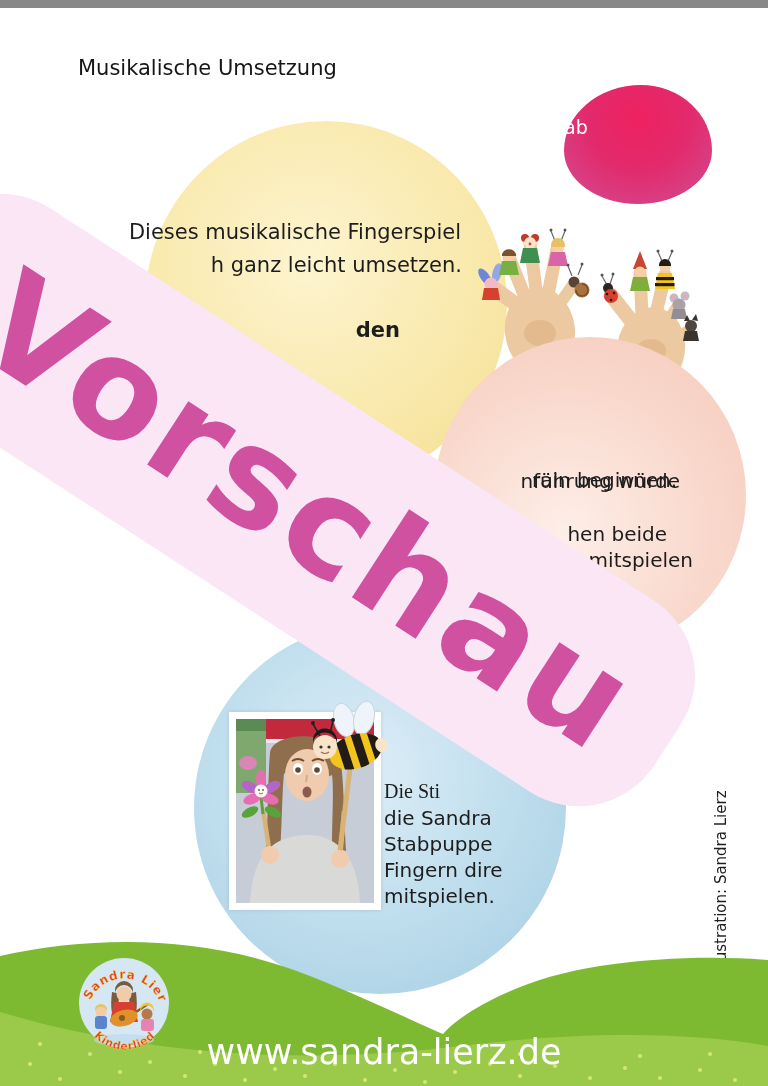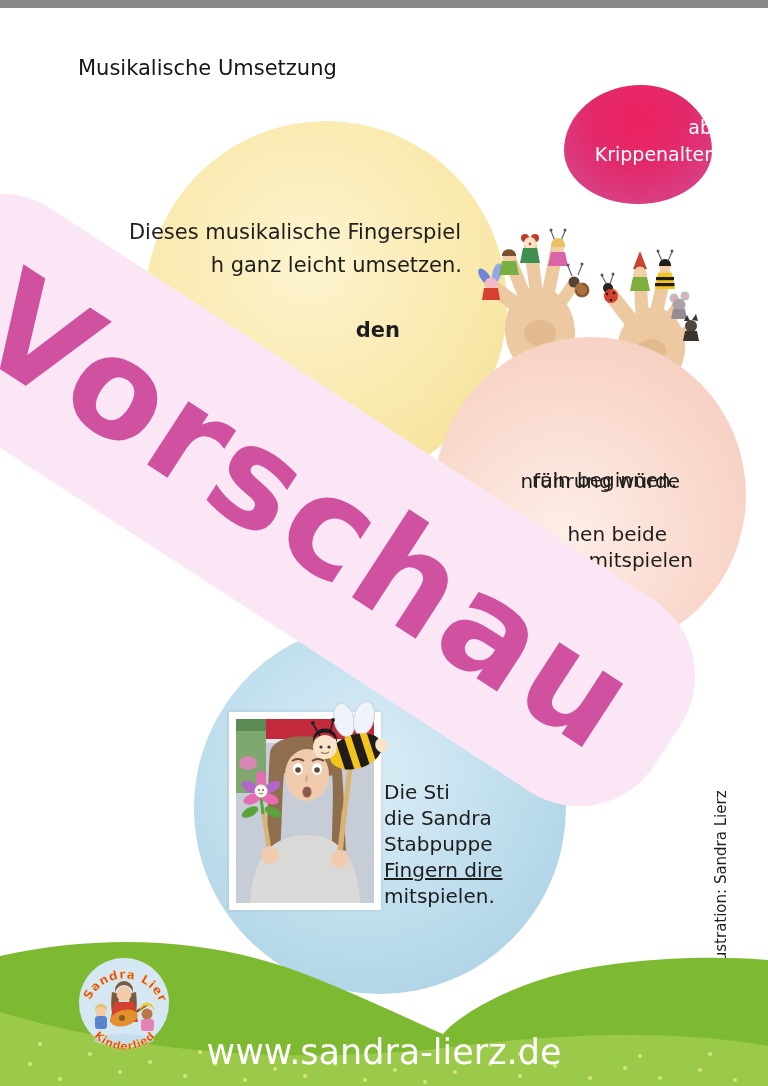--- a/index.html
+++ b/index.html
@@ -12,21 +12,21 @@
   .circle{position:absolute;border-radius:50%;z-index:1;}
   #circle-yellow{left:145px;top:113px;width:362px;height:366px;
     background:radial-gradient(circle at 45% 38%, #fdf4d0 0%, #f9e9ac 55%, #f4dd90 100%);}
   #circle-pink{left:434px;top:329px;width:312px;height:316px;z-index:3;
     background:radial-gradient(circle at 42% 62%, #fdeee8 0%, #f9d8cc 55%, #f4c8ba 100%);}
   #circle-blue{left:194px;top:614px;width:372px;height:372px;
     background:radial-gradient(circle at 45% 40%, #ddeef7 0%, #bcdcec 55%, #a3cde2 100%);}
   #age-badge{position:absolute;left:564px;top:77px;width:148px;height:119px;z-index:7;
     border-radius:52% 48% 50% 50% / 55% 55% 45% 45%;
     background:radial-gradient(circle at 50% 28%, #ee2160 0%, #e22a6c 45%, #d14e93 100%);
-    color:#fff;text-align:right;font-size:19px;line-height:27px;padding-top:29px;
+    color:#fff;text-align:left;font-size:19px;line-height:27px;padding-top:29px;
     box-sizing:border-box;}
   #preview-banner{position:absolute;left:-160px;top:378px;width:900px;height:228px;
     background:#fae6f4;border-radius:90px;transform:rotate(33deg);z-index:6;
     display:flex;align-items:center;justify-content:flex-end;padding-right:55px;
     box-sizing:border-box;}
   #preview-banner span{font-size:138px;font-weight:bold;color:#d0519f;letter-spacing:4px;}
   #page-title{position:absolute;left:78px;top:48px;font-size:21px;color:#161616;z-index:2;}
   #photo-frame{position:absolute;left:229px;top:704px;width:138px;height:184px;z-index:5;
     background:#fff;border:7px solid #ffffff;box-shadow:0 0 4px rgba(0,0,0,.12);}
   #bee-puppet{position:absolute;left:292px;top:690px;z-index:5;}
@@ -157,24 +157,24 @@
 
   <div class="note-line yellow-line" style="top:212px;right:307px;">Dieses musikalische Fingerspiel</div>
   <div class="note-line yellow-line" style="top:245px;right:306px;">h ganz leicht umsetzen.</div>
   <div class="note-line yellow-line" style="top:310px;right:368px;font-weight:bold;">den</div>
 
   <div class="note-line pink-line" style="top:461px;right:88px;">nführung würde</div>
   <div class="note-line pink-line" style="top:460px;right:91px;">rain beginnen.</div>
   <div class="note-line pink-line" style="top:514px;right:101px;">hen beide</div>
   <div class="note-line pink-line" style="top:540px;right:75px;">mitspielen</div>
 
-  <div class="note-line blue-line" style="top:772px;left:384px;">Die Sti</div>
+  <div class="note-line blue-line" style="top:772px;left:384px;font-family:Liberation Serif, serif;">Die Sti</div>
   <div class="note-line blue-line" style="top:798px;left:384px;">die Sandra</div>
   <div class="note-line blue-line" style="top:824px;left:384px;">Stabpuppe</div>
-  <div class="note-line blue-line" style="top:850px;left:384px;text-decoration:underline;">Fingern dire</div>
+  <div class="note-line blue-line" style="top:850px;left:384px;">Fingern dire</div>
   <div class="note-line blue-line" style="top:876px;left:384px;">mitspielen.</div>
 
   <div id="photo-frame">
     <svg width="138" height="184" viewBox="0 0 138 184">
       <rect width="138" height="184" fill="#c7cdd6"></rect>
       <rect x="26" y="0" width="112" height="20" fill="#c2293c"></rect>
       <rect x="26" y="20" width="112" height="4" fill="#e8e8ea"></rect>
       <rect x="0" y="0" width="30" height="74" fill="#7fa86e"></rect>
       <rect x="0" y="0" width="30" height="12" fill="#5c8a54"></rect>
       <ellipse cx="12" cy="44" rx="9" ry="7" fill="#d886b4"></ellipse>
@@ -236,21 +236,20 @@
       <circle cx="37" cy="49" r="1.6" fill="#333"></circle>
     <path d="M29,54 Q33,57 37,54" stroke="#a06a50" stroke-width="1.2" fill="none"></path>
   </svg>
 
   <div id="preview-banner">
     <span>Vorschau</span>
   </div>
 
   <div id="age-badge">
     <div>ab</div>
-    <div>Krippenalter</div>
   </div>
 
   <svg id="grass" width="768" height="200" viewBox="0 0 768 200">
     <path d="M0,62 C100,40 210,42 310,82 C370,106 415,128 443,140 C462,118 520,84 600,72 C660,63 720,62 768,66 L768,200 L0,200 Z" fill="#7eba31"></path>
     <path d="M0,118 C140,160 300,172 460,152 C600,135 700,140 768,152 L768,200 L0,200 Z" fill="#9bca4a"></path>
     <g fill="#d4e67e">
       <circle cx="30" cy="170" r="2"></circle>
         <circle cx="60" cy="185" r="2"></circle>
         <circle cx="90" cy="160" r="2"></circle>
       <circle cx="120" cy="178" r="2"></circle>

